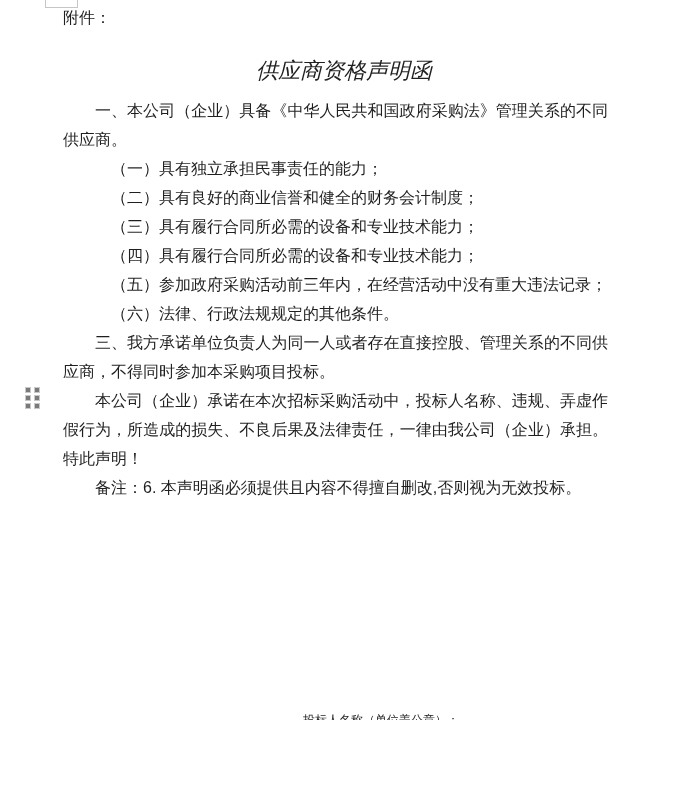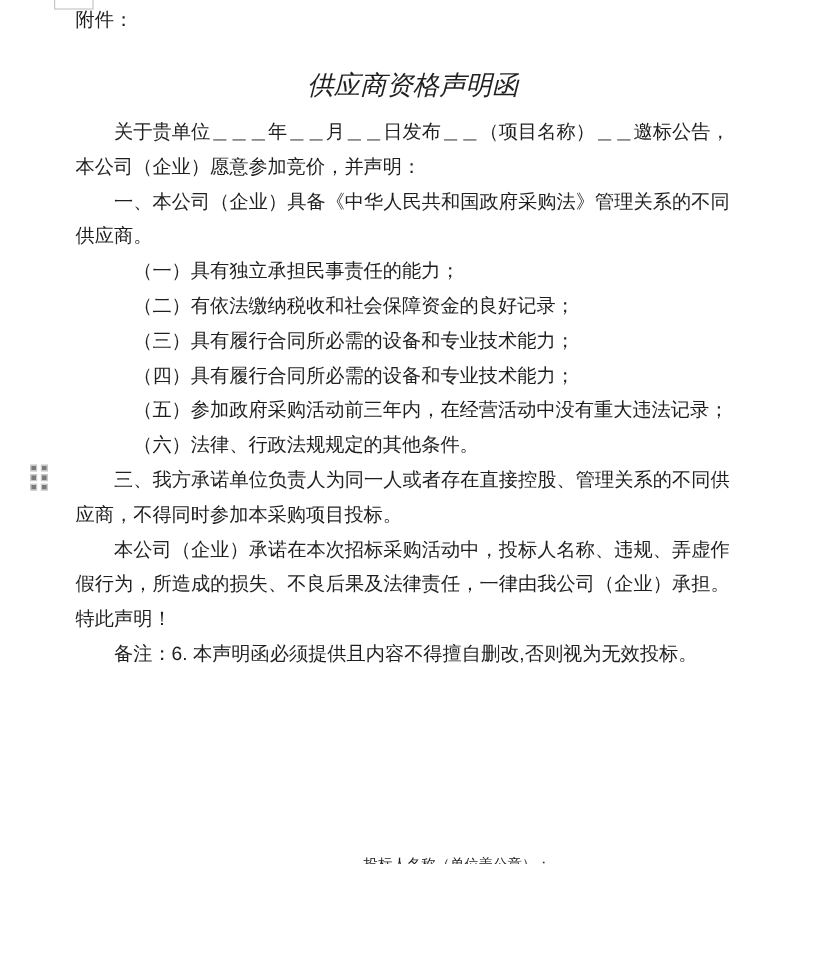--- a/index.html
+++ b/index.html
@@ -115,26 +115,25 @@
   <span class="drag-handle">
     <i></i>
       <i></i>
       <i></i>
       <i></i>
       <i></i>
       <i></i>
   </span>
 
   <div class="body-text">
-    <p class="para">关于贵单位＿＿＿年＿＿月＿＿日发布＿＿（项目名称）＿＿邀标公告，本公司（企业）愿意参加竞价，并声明：</p>
 
     <p class="para">一、本公司（企业）具备《中华人民共和国政府采购法》管理关系的不同供应商。</p>
 
     <p class="list-item">（一）具有独立承担民事责任的能力；</p>
-    <p class="list-item">（二）有依法缴纳税收和社会保障资金的良好记录；</p>
+    <p class="list-item">（二）具有良好的商业信誉和健全的财务会计制度；</p>
     <p class="list-item">（三）具有履行合同所必需的设备和专业技术能力；</p>
     <p class="list-item">（四）具有履行合同所必需的设备和专业技术能力；</p>
     <p class="list-item">（五）参加政府采购活动前三年内，在经营活动中没有重大违法记录；</p>
     <p class="list-item">（六）法律、行政法规规定的其他条件。</p>
 
 
     <p class="para">三、我方承诺单位负责人为同一人或者存在直接控股、管理关系的不同供应商，不得同时参加本采购项目投标。</p>
 
     <p class="para">本公司（企业）承诺在本次招标采购活动中，投标人名称、违规、弄虚作假行为，所造成的损失、不良后果及法律责任，一律由我公司（企业）承担。特此声明！</p>
 

